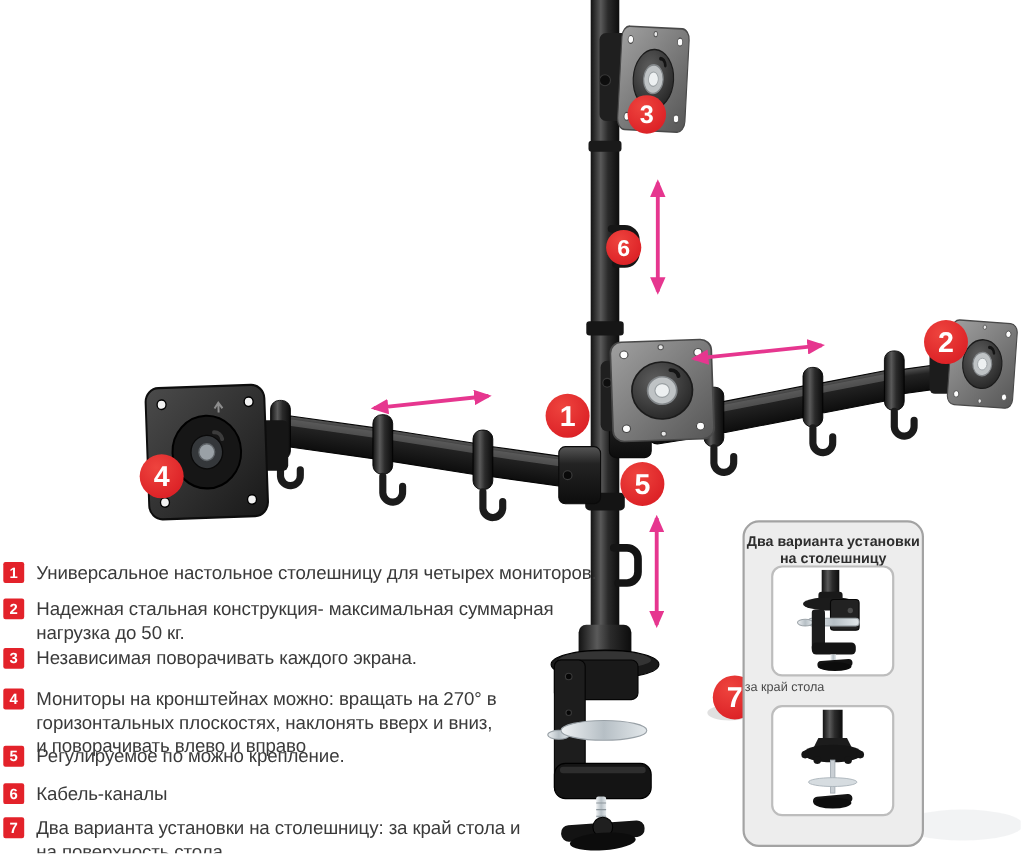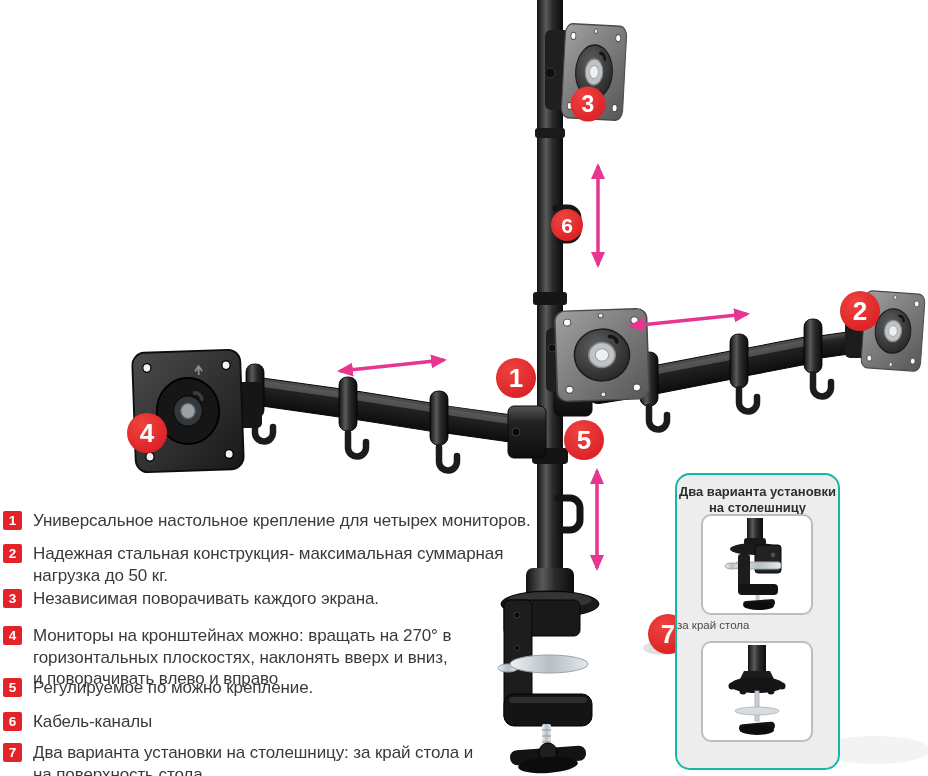--- a/index.html
+++ b/index.html
@@ -15,21 +15,21 @@
     background:#e3222a;color:#fff;font-weight:bold;font-size:13.5px;
     display:flex;align-items:center;justify-content:center;
   }
   .ftext{
     font-size:17px;line-height:21.5px;color:#3a3a3a;white-space:pre-line;
     max-width:545px;letter-spacing:-0.1px;
   }
   
   .inset{
     position:absolute;left:675px;top:473px;width:165px;height:297px;
-    background:#ededed;border:2px solid #14b8a6;border-radius:15px;
+    background:#ededed;border:2px solid #a3a3a3;border-radius:15px;
     box-sizing:border-box;
   }
   .inset-title{
     position:absolute;top:9px;left:0;right:0;text-align:center;
     font-size:13px;font-weight:bold;color:#2e2e2e;line-height:1.22;
     white-space:pre-line;
   }
   .inset-card{
     position:absolute;left:24px;width:112px;height:101px;background:#fff;
     border:2px solid #bdbdbd;border-radius:10px;box-sizing:border-box;
@@ -261,21 +261,21 @@
         <ellipse cx="663" cy="648" rx="20" ry="7" fill="#000000" opacity="0.12"></ellipse>
         <circle cx="668" cy="634" r="20" fill="url(#gRed)"></circle>
         <text x="668" y="643" font-size="26">7</text>
       </g>
     </g>
   </svg>
 
   <div>
     <div class="feat" style="top:510px">
       <span class="badge">1</span>
-      <span class="ftext">Универсальное настольное крепление для четырех мониторов.</span>
+      <span class="ftext">Универсальное настольное столешницу для четырех мониторов.</span>
     </div>
     <div class="feat" style="top:543px">
       <span class="badge">2</span>
       <span class="ftext">Надежная стальная конструкция- максимальная суммарная
 нагрузка  до 50 кг.</span>
     </div>
     <div class="feat" style="top:588px">
       <span class="badge">3</span>
       <span class="ftext">Независимая поворачивать каждого экрана.</span>
     </div>

